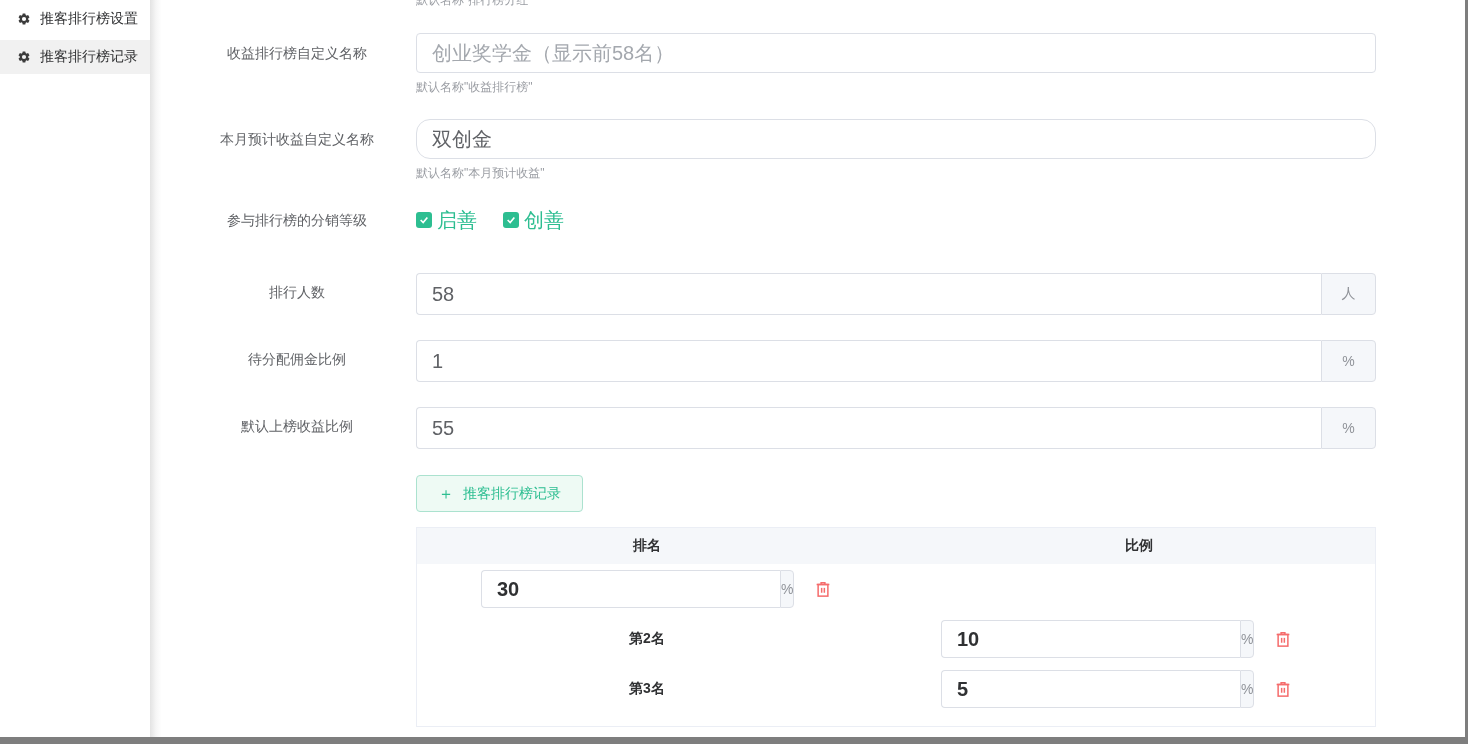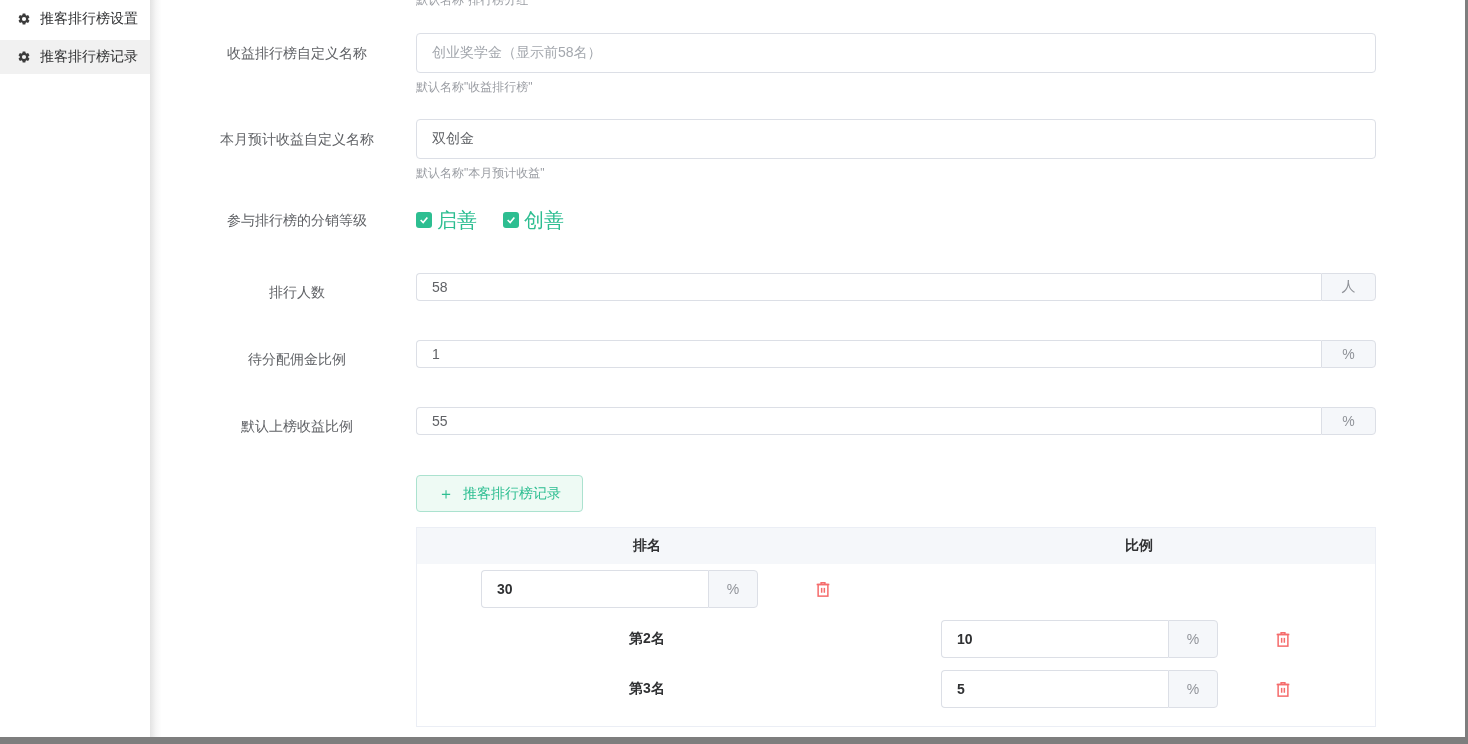--- a/index.html
+++ b/index.html
@@ -23,25 +23,25 @@
 
   
   .main { position:absolute; left:161px; top:0; width:1304px; height:737px; background:#fff; }
   .cut-note { position:absolute; left:255px; top:-8px; font-size:12px; color:#9a9da3; }
 
   .form-label { position:absolute; left:16px; width:240px; text-align:center;
     font-size:14px; color:#606266; }
   .helper { position:absolute; left:255px; font-size:12px; color:#9a9da3; }
 
   .inp { border:1px solid #dcdfe6; border-radius:4px; background:#fff; outline:none;
-    font-size:14px; padding:0 15px; font-family:inherit; }
+    font-size:20px; padding:0 15px; font-family:inherit; }
   .inp.light { color:#a4a8ae; }
-  .inp.mid   { color:#606266; }
-
-  .group { position:absolute; left:255px; width:960px; height:28px; display:flex;border-radius:19px; }
+  .inp.mid   { color:#606266;border-radius:14px; }
+
+  .group { position:absolute; left:255px; width:960px; height:42px; display:flex;border-radius:19px; }
   .group .inp { flex:1; height:100%; border-radius:4px 0 0 4px; border-right:none; }
   .suffix { width:55px; height:100%; background:#f5f7fa; border:1px solid #dcdfe6;
     border-radius:0 4px 4px 0; display:flex; align-items:center; justify-content:center;
     font-size:14px; color:#909399; }
 
   
   .check-row { position:absolute; left:255px; top:203px; height:34px; display:flex; align-items:center; gap:26px; }
   .check-item { display:flex; align-items:center; gap:5px; cursor:pointer; }
   .checkbox { width:16px; height:16px; border-radius:3px; background:#2dbe91;
     display:flex; align-items:center; justify-content:center; }

